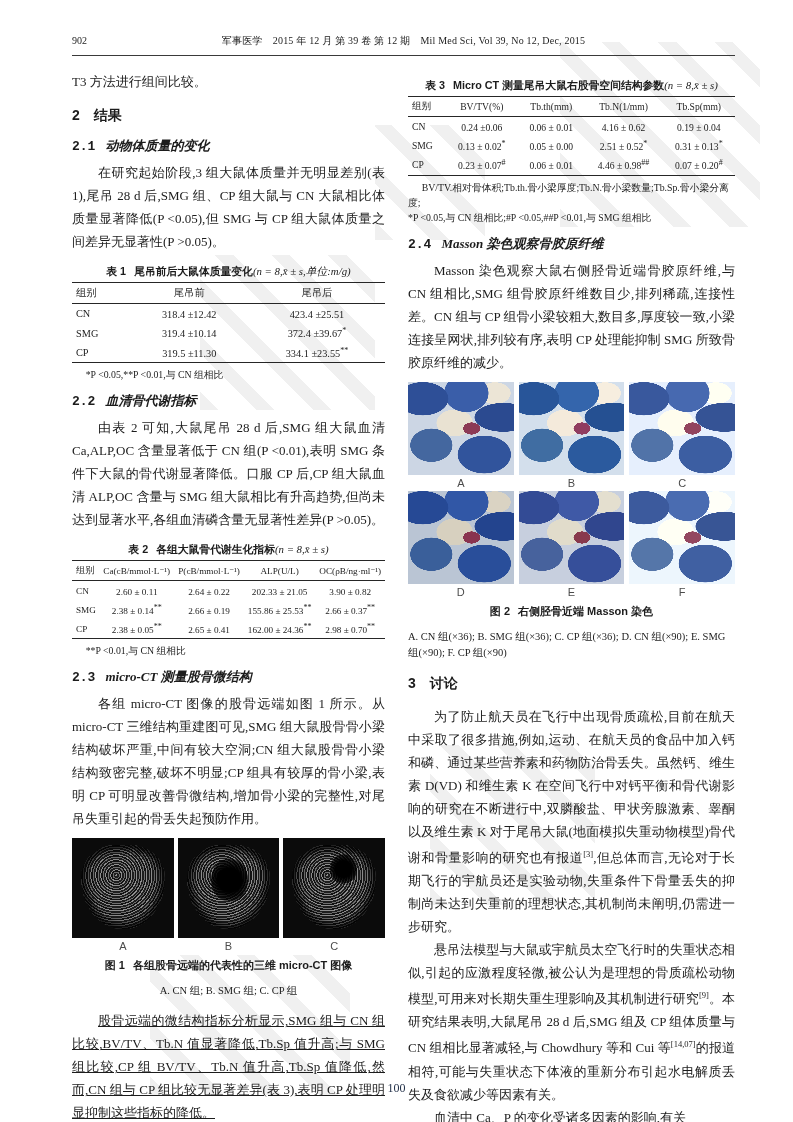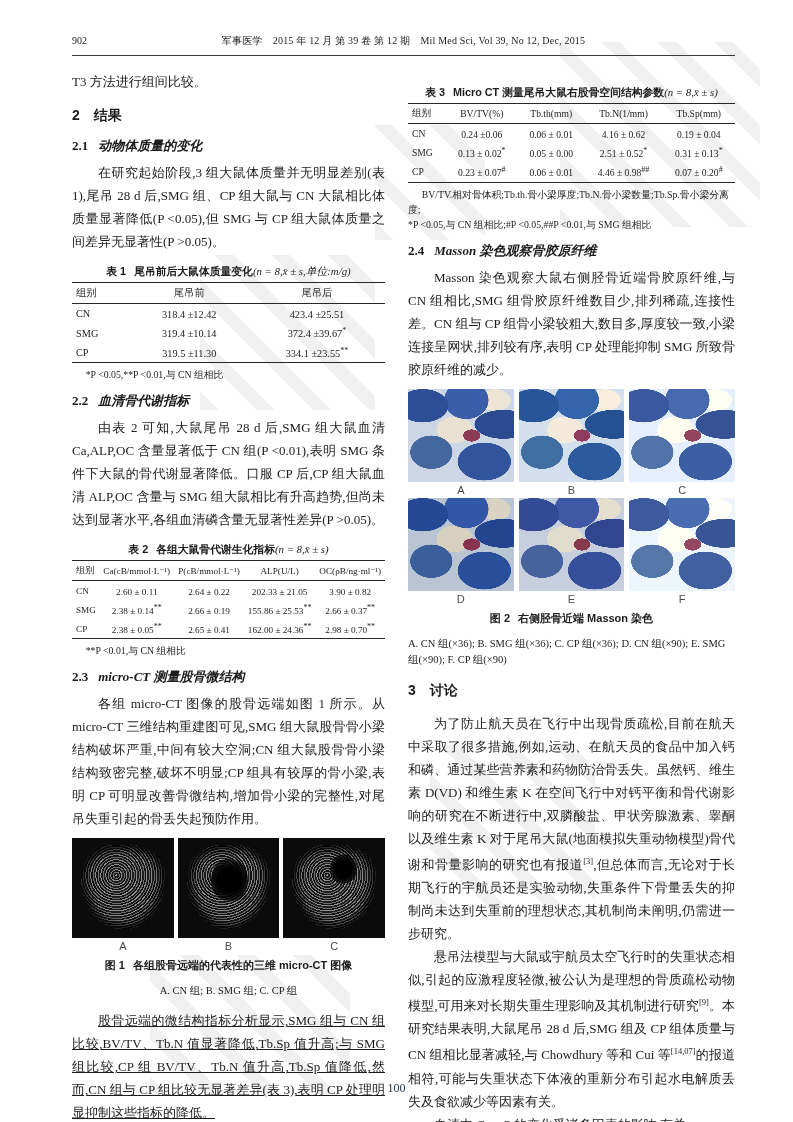--- a/index.html
+++ b/index.html
@@ -22,21 +22,21 @@
   .cols{display:flex;gap:23px;margin-top:14px;}
   .colL{width:313px;flex:none;}
   .colR{width:327px;flex:none;}
   
   p.body{font-size:13px;line-height:23px;text-align:justify;margin:0;text-indent:2em;}
   p.noind{text-indent:0;}
   .sec-h{font-family:"Liberation Sans","DejaVu Sans",sans-serif;font-weight:700;
          font-size:14px;margin:14px 0 12px;}
   .sec-h .tt{padding-left:14px;}
   .sub-h{margin:10px 0 6px;font-size:13px;}
-  .sub-h .no{font-family:Liberation Serif, serif;font-weight:700;}
+  .sub-h .no{font-family:Liberation Mono, monospace;font-weight:700;}
   .sub-h .tt{padding-left:10px;font-style:italic;font-weight:600;}
   sup{font-size:8.5px;}
   
   .tcap{text-align:center;font-size:10.8px;margin:11px 0 3px;line-height:15px;}
   .tcap .lb{font-weight:700;font-family:"Liberation Sans","DejaVu Sans",sans-serif;padding-right:8px;}
   .tcap .ti{font-weight:700;font-family:"Liberation Sans","DejaVu Sans",sans-serif;}
   .tcap .st{font-style:italic;}
   table.tbl{width:100%;border-collapse:collapse;font-size:10.3px;
             border-top:1.5px solid #262626;border-bottom:1.5px solid #262626;}
   table.tbl th{font-weight:400;border-bottom:.9px solid #262626;padding:3px 1px;text-align:center;}
@@ -222,21 +222,21 @@
       <div class="fcap">
         <span class="lb">图 1</span><span class="ti">各组股骨远端的代表性的三维 micro-CT 图像</span>
       </div>
       <div class="fsub">A. CN 组; B. SMG 组; C. CP 组</div>
 
       <p class="body" style="margin-top:10px;text-decoration:underline;">股骨远端的微结构指标分析显示,SMG 组与 CN 组比较,BV/TV、Tb.N 值显著降低,Tb.Sp 值升高;与 SMG 组比较,CP 组 BV/TV、Tb.N 值升高,Tb.Sp 值降低,然而,CN 组与 CP 组比较无显著差异(表 3),表明 CP 处理明显抑制这些指标的降低。</p>
     </div>
 
     <div class="colR">
 
-      <div class="tcap" style="margin-top:15px;">
+      <div class="tcap" style="margin-top:8px;">
         <span class="lb">表 3</span><span class="ti">Micro CT 测量尾吊大鼠右股骨空间结构参数</span><span class="st">(n = 8,x̄ ± s)</span>
       </div>
       <table class="tbl" style="font-size:9.6px;">
         <thead>
             <tr>
           <th class="l">组别</th>
           <th>BV/TV(%)</th>
           <th>Tb.th(mm)</th>
           <th>Tb.N(1/mm)</th>
           <th>Tb.Sp(mm)</th>

